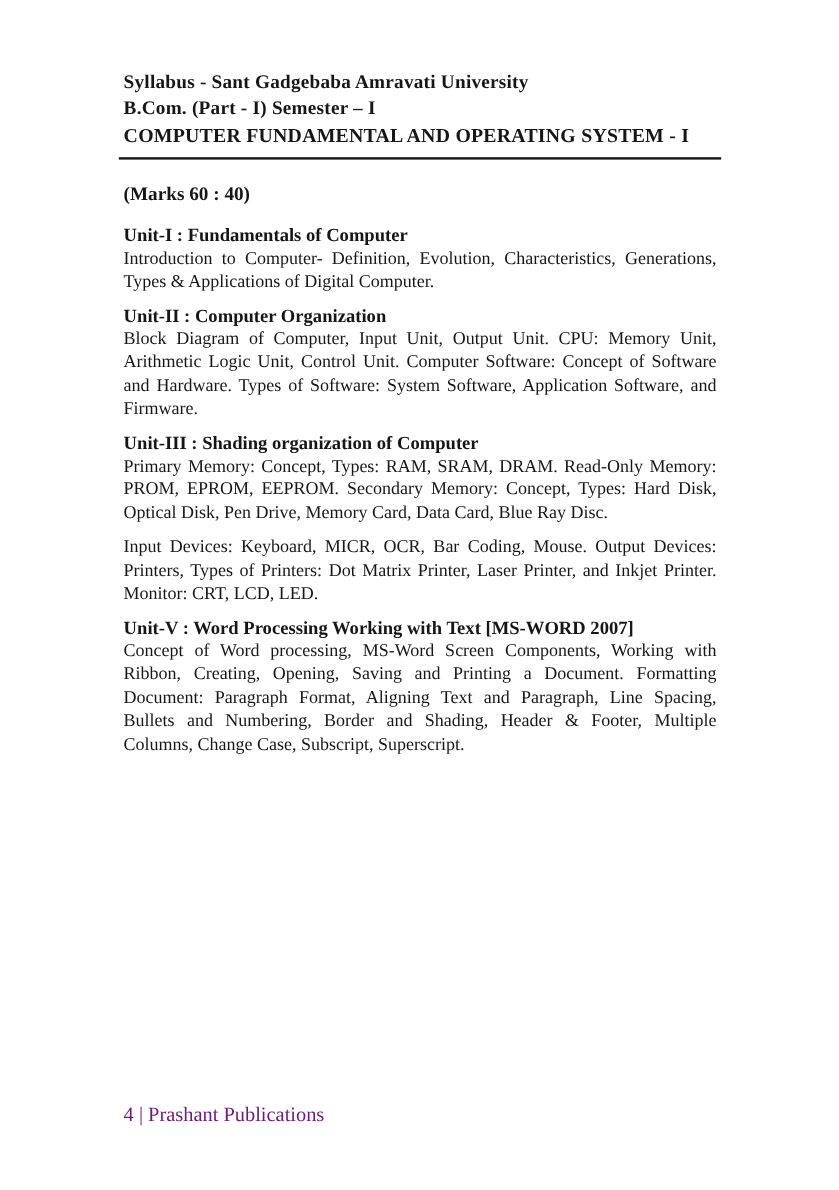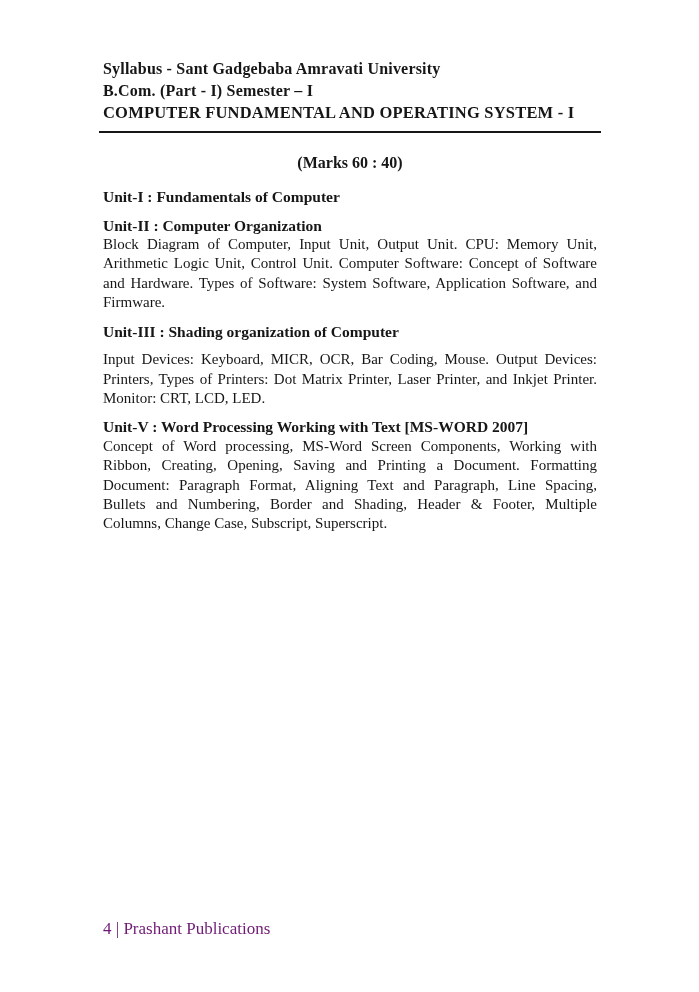--- a/index.html
+++ b/index.html
@@ -34,21 +34,21 @@
   .doc-header .h-line.course {
     font-size: 16.5px;
   }
   .header-rule {
     border: 0;
     border-top: 2.5px solid #161616;
     margin: 7px -4px 0 -4px;
   }
   .marks-line {
     margin-top: 21px;
-    text-align: center;
+    text-align: left;
     font-weight: bold;
     font-size: 16px;
     line-height: 18px;
   }
   .units {
     margin-top: 15px;
   }
   .unit {
     margin-bottom: 9px;
   }
@@ -84,29 +84,31 @@
     <div class="h-line course">COMPUTER FUNDAMENTAL AND OPERATING SYSTEM - I</div>
     <hr class="header-rule">
   </div>
 
   <div class="marks-line">(Marks 60 : 40)</div>
 
   <div class="units">
 
     <section class="unit">
       <h3 class="unit-title">Unit-I : Fundamentals of Computer</h3>
+      <p class="unit-body">Introduction to Computer- Definition, Evolution, Characteristics, Generations, Types &amp; Applications of Digital Computer.</p>
     </section>
 
     <section class="unit">
       <h3 class="unit-title">Unit-II : Computer Organization</h3>
       <p class="unit-body">Block Diagram of Computer, Input Unit, Output Unit. CPU: Memory Unit, Arithmetic Logic Unit, Control Unit. Computer Software: Concept of Software and Hardware. Types of Software: System Software, Application Software, and Firmware.</p>
     </section>
 
     <section class="unit">
       <h3 class="unit-title">Unit-III : Shading organization of Computer</h3>
+      <p class="unit-body">Primary Memory: Concept, Types: RAM, SRAM, DRAM. Read-Only Memory: PROM, EPROM, EEPROM. Secondary Memory: Concept, Types: Hard Disk, Optical Disk, Pen Drive, Memory Card, Data Card, Blue Ray Disc.</p>
     </section>
 
     <section class="unit">
       <p class="unit-body">Input Devices: Keyboard, MICR, OCR, Bar Coding, Mouse. Output Devices: Printers, Types of Printers: Dot Matrix Printer, Laser Printer, and Inkjet Printer. Monitor: CRT, LCD, LED.</p>
     </section>
 
     <section class="unit">
       <h3 class="unit-title">Unit-V : Word Processing Working with Text [MS-WORD 2007]</h3>
       <p class="unit-body">Concept of Word processing, MS-Word Screen Components, Working with Ribbon, Creating, Opening, Saving and Printing a Document. Formatting Document: Paragraph Format, Aligning Text and Paragraph, Line Spacing, Bullets and Numbering, Border and Shading, Header &amp; Footer, Multiple Columns, Change Case, Subscript, Superscript.</p>
     </section>

